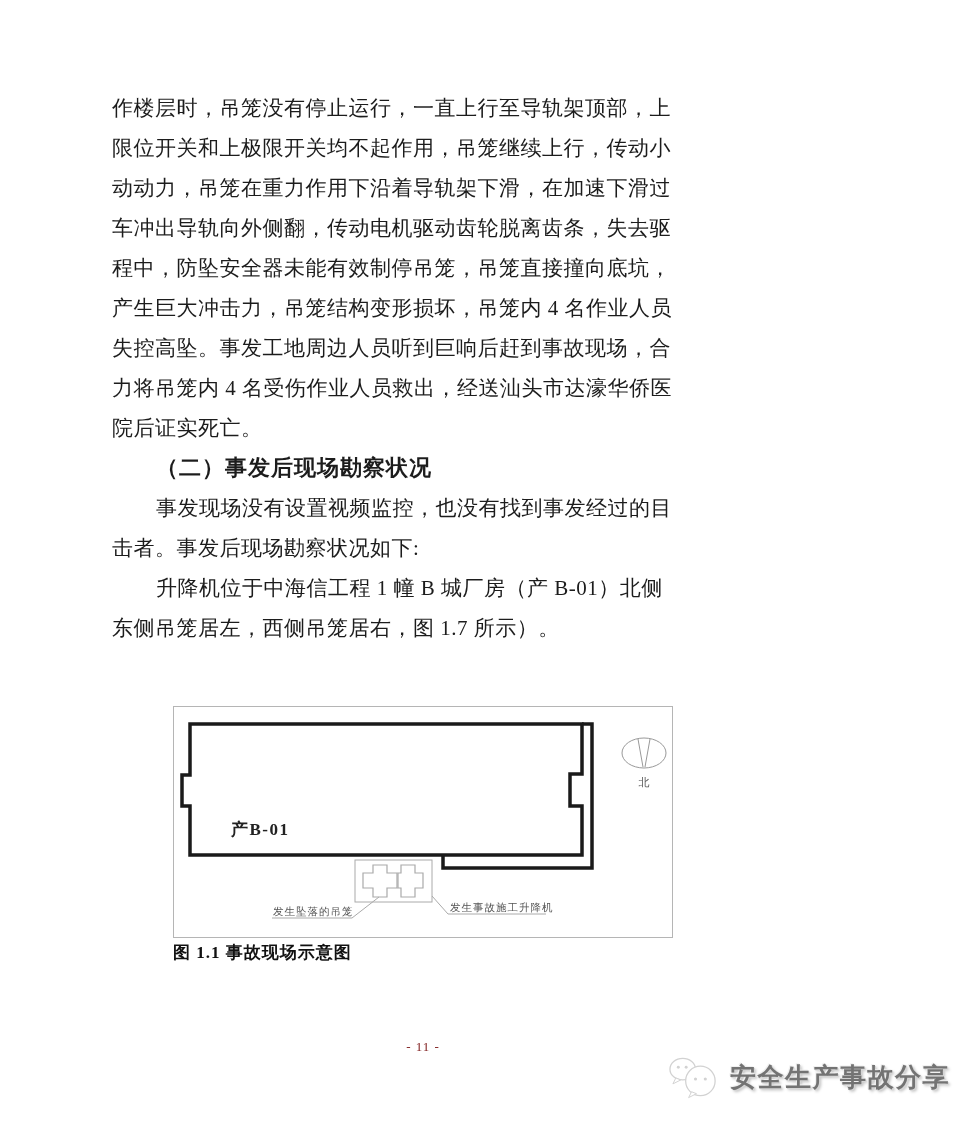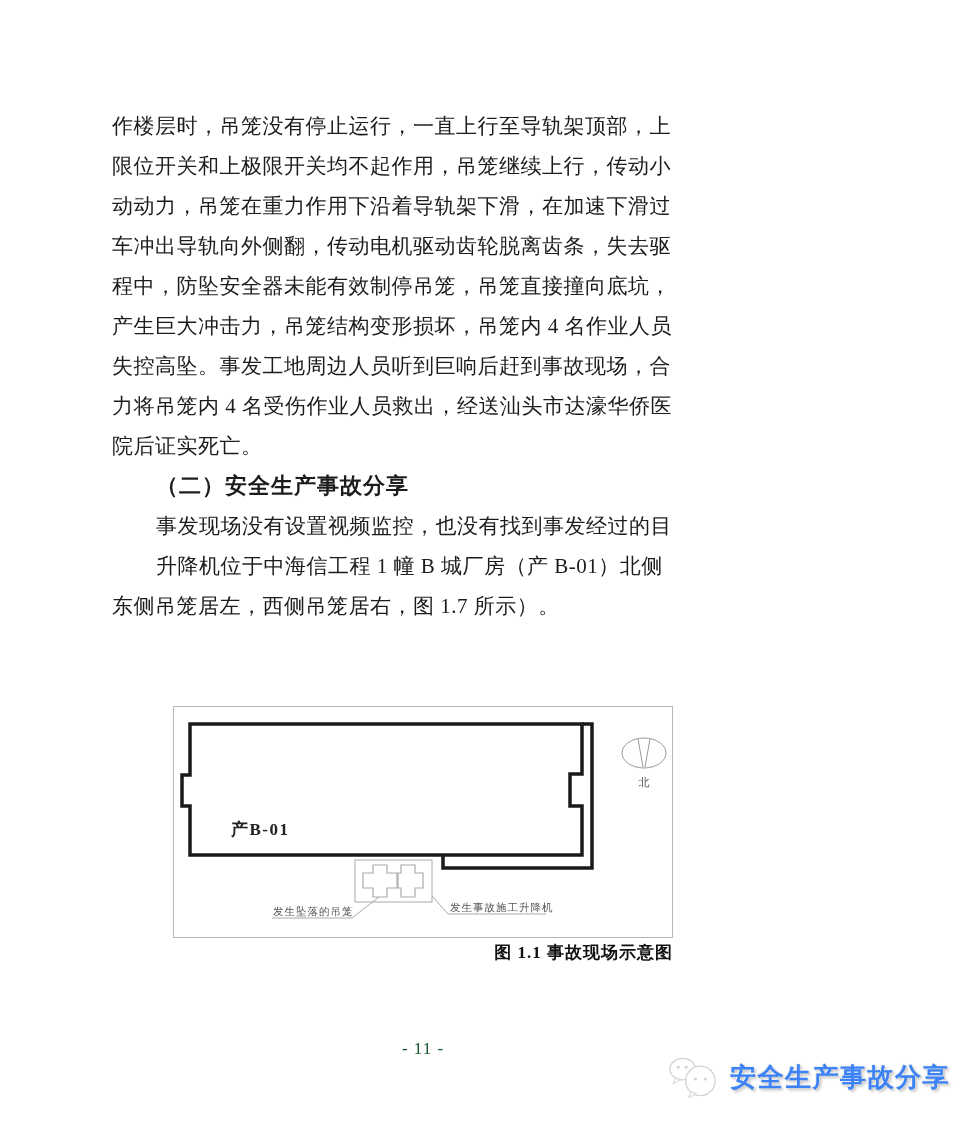--- a/index.html
+++ b/index.html
@@ -1,46 +1,46 @@
 <!DOCTYPE html>
 <html><head>
 <meta charset="utf-8">
 <style>
   html,body{margin:0;padding:0;background:#ffffff;}
   .page{
     position:relative;width:960px;height:1122px;background:#ffffff;overflow:hidden;
     font-family:"Liberation Serif","DejaVu Serif",serif;color:#1c1c1c;
   }
-  .textcol{position:absolute;left:112px;top:106px;width:548px;font-size:21px;}
+  .textcol{position:absolute;left:112px;top:88px;width:548px;font-size:21px;}
   .ln{
     line-height:40px;height:40px;white-space:nowrap;
     text-align:justify;text-align-last:justify;letter-spacing:0.5px;
   }
   .ln.ln-end{text-align:right;text-align-last:left;}
   .ln.indent{text-indent:44px;}
   .heading{
     line-height:40px;height:40px;font-weight:bold;font-size:22px;text-indent:44px;
     letter-spacing:1px;
   }
   .figure{position:absolute;left:173px;top:706px;width:500px;height:232px;}
   .caption{
-    position:absolute;left:173px;top:941px;width:500px;text-align:right;
+    position:absolute;left:173px;top:941px;width:500px;text-align:left;
     font-weight:bold;font-size:17px;line-height:24px;letter-spacing:1px;color:#111;
   }
   .pagenum{
     position:absolute;left:173px;top:1039px;width:500px;text-align:center;
-    font-size:17px;color:#14532d;letter-spacing:1px;
+    font-size:13px;color:#7f1d1d;letter-spacing:1px;
   }
   .watermark{
     position:absolute;left:668px;top:1050px;width:282px;height:54px;
     display:flex;align-items:center;gap:9px;
   }
   .wm-text{
     font-family:"Liberation Sans","DejaVu Sans",sans-serif;
-    font-size:26px;font-weight:600;letter-spacing:1.5px;color:#3b82f6;
+    font-size:26px;font-weight:600;letter-spacing:1.5px;color:#737373;
     text-shadow:-1px -1px 0 #f0f0f0, 1px 1px 0 #d6d6d6, 2px 2px 3px #bdbdbd, 0 0 1px #d9d9d9;
     white-space:nowrap;
   }
   svg text{font-family:"Liberation Serif","DejaVu Serif",serif;}
 </style>
 </head>
 <body>
 
 <div class="page">
 
@@ -48,23 +48,24 @@
     <div class="ln">作楼层时，吊笼没有停止运行，一直上行至导轨架顶部，上</div>
     <div class="ln">限位开关和上极限开关均不起作用，吊笼继续上行，传动小</div>
     <div class="ln">动动力，吊笼在重力作用下沿着导轨架下滑，在加速下滑过</div>
     <div class="ln">车冲出导轨向外侧翻，传动电机驱动齿轮脱离齿条，失去驱</div>
     <div class="ln">程中，防坠安全器未能有效制停吊笼，吊笼直接撞向底坑，</div>
     <div class="ln">产生巨大冲击力，吊笼结构变形损坏，吊笼内 4 名作业人员</div>
     <div class="ln">失控高坠。事发工地周边人员听到巨响后赶到事故现场，合</div>
     <div class="ln">力将吊笼内 4 名受伤作业人员救出，经送汕头市达濠华侨医</div>
     <div class="ln ln-end">院后证实死亡。</div>
 
-    <div class="heading">（二）安全生产事故分享</div>
+    <div class="heading">（二）事发后现场勘察状况</div>
 
     <div class="ln indent">事发现场没有设置视频监控，也没有找到事发经过的目</div>
+    <div class="ln ln-end">击者。事发后现场勘察状况如下:</div>
 
     <div class="ln indent">升降机位于中海信工程 1 幢 B 城厂房（产 B-01）北侧</div>
     <div class="ln ln-end">东侧吊笼居左，西侧吊笼居右，图 1.7 所示）。</div>
   </div>
 
   <div class="figure">
     <svg width="500" height="232" viewBox="0 0 500 232">
 
       <rect x="0.5" y="0.5" width="499" height="231" fill="#ffffff" stroke="#b5b5b5" stroke-width="1"></rect>
 

